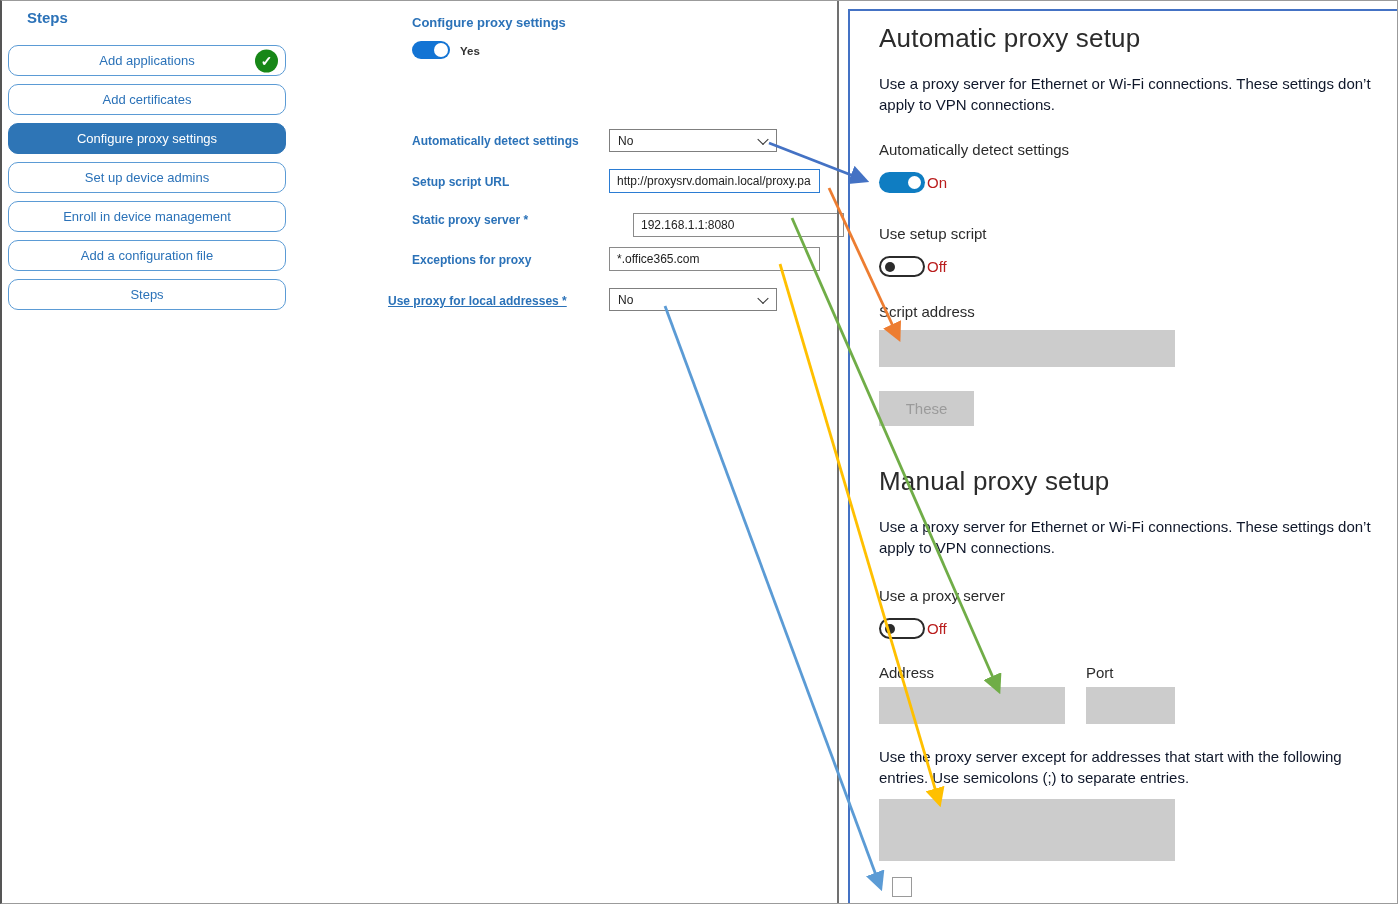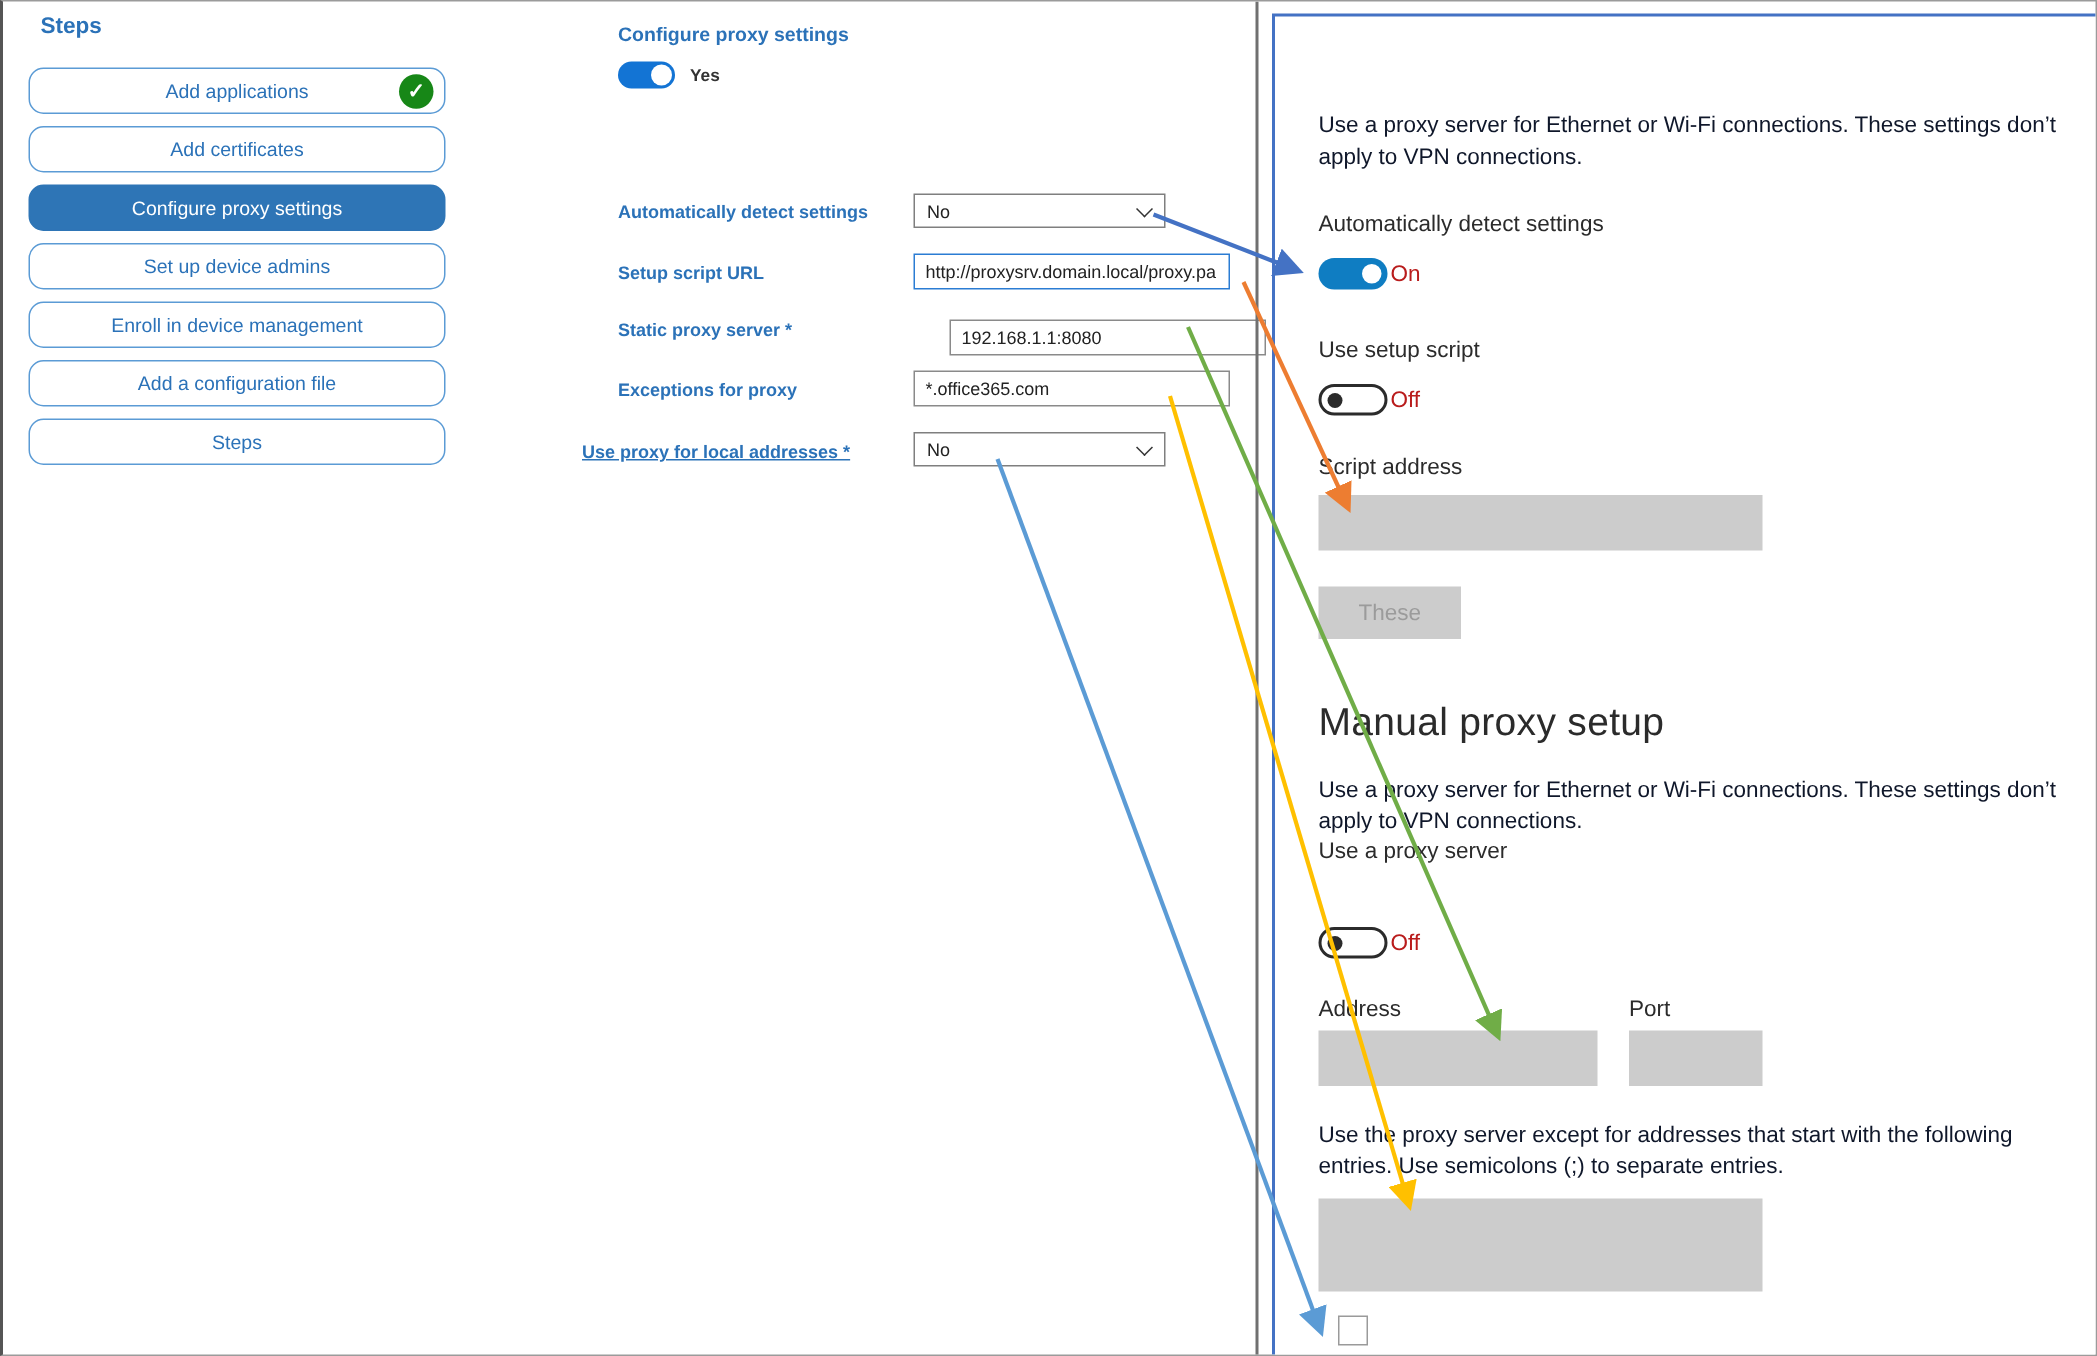--- a/index.html
+++ b/index.html
@@ -7,21 +7,21 @@
   body {
     font-family:"Liberation Sans", sans-serif;
     background:#ffffff; position:relative; overflow:hidden;
     border:1px solid #9b9b9b; border-left:2px solid #555;
   }
   .abs { position:absolute; }
 
   
   .steps-title { left:25px; top:8px; font-size:15px; font-weight:bold; color:#2b72b8; }
   .step-btn {
-    left:17px; width:278px; height:31px; border:1px solid #5b9bd5; border-radius:10px;
+    left:6px; width:278px; height:31px; border:1px solid #5b9bd5; border-radius:10px;
     display:flex; align-items:center; justify-content:center;
     font-size:13px; color:#2b72b8; background:#fff; cursor:pointer;
   }
   .step-btn.active { background:#2e75b6; color:#ffffff; border-color:#2e75b6; }
   .check-badge {
     position:absolute; right:7px; top:50%; transform:translateY(-50%);
     width:23px; height:23px; border-radius:50%; background:#178717;
     color:#fff; font-size:14px; line-height:23px; text-align:center; font-weight:bold;
   }
 
@@ -134,20 +134,21 @@
 <div class="abs f-label" style="left:386px; top:293px;text-decoration:underline;">Use proxy for local addresses *</div>
 <div class="selbox" style="top:287px;">
   <span>No</span>
   <span class="chev"></span>
 </div>
 
 <div class="abs vsep"></div>
 
 <div class="abs panel">
 
+  <div class="p-h1" style="top:12px;">Automatic proxy setup</div>
   <div class="p-body" style="top:62px;">Use a proxy server for Ethernet or Wi-Fi connections. These settings don’t apply to VPN connections.</div>
 
   <div class="p-label" style="top:130px;">Automatically detect settings</div>
   <div class="wtoggle on" style="top:161px;">
       <div class="wknob"></div>
     </div>
   <div class="wstate" style="top:163px;">On</div>
 
   <div class="p-label" style="top:214px;">Use setup script</div>
   <div class="wtoggle off" style="top:245px;">
@@ -156,21 +157,21 @@
   <div class="wstate" style="top:247px;">Off</div>
 
   <div class="p-label" style="top:292px;">Script address</div>
   <div class="gray-input" style="left:29px; top:319px; width:296px; height:37px;"></div>
 
   <div class="save-btn" style="top:380px;">These</div>
 
   <div class="p-h1" style="top:455px;">Manual proxy setup</div>
   <div class="p-body" style="top:505px;">Use a proxy server for Ethernet or Wi-Fi connections. These settings don’t apply to VPN connections.</div>
 
-  <div class="p-label" style="top:548px;">Use a proxy server</div>
+  <div class="p-label" style="top:576px;">Use a proxy server</div>
   <div class="wtoggle off" style="top:607px;">
       <div class="wknob"></div>
     </div>
   <div class="wstate" style="top:609px;">Off</div>
 
   <div class="p-label" style="top:653px;">Address</div>
   <div class="p-label" style="left:236px; top:653px;">Port</div>
   <div class="gray-input" style="left:29px; top:676px; width:186px; height:37px;"></div>
   <div class="gray-input" style="left:236px; top:676px; width:89px; height:37px;"></div>
 

